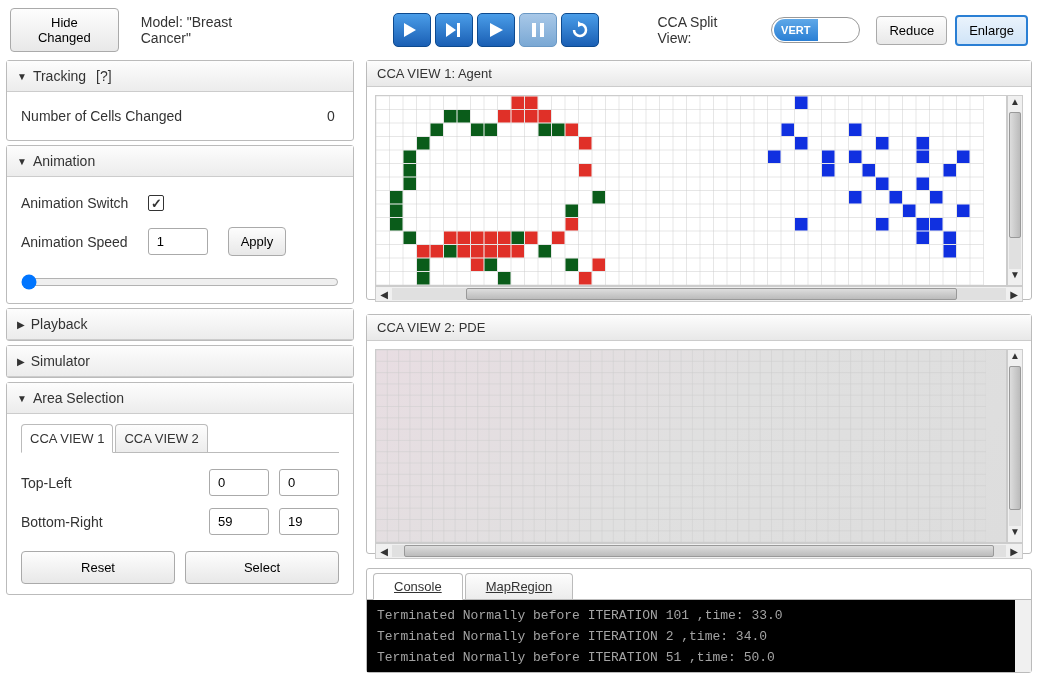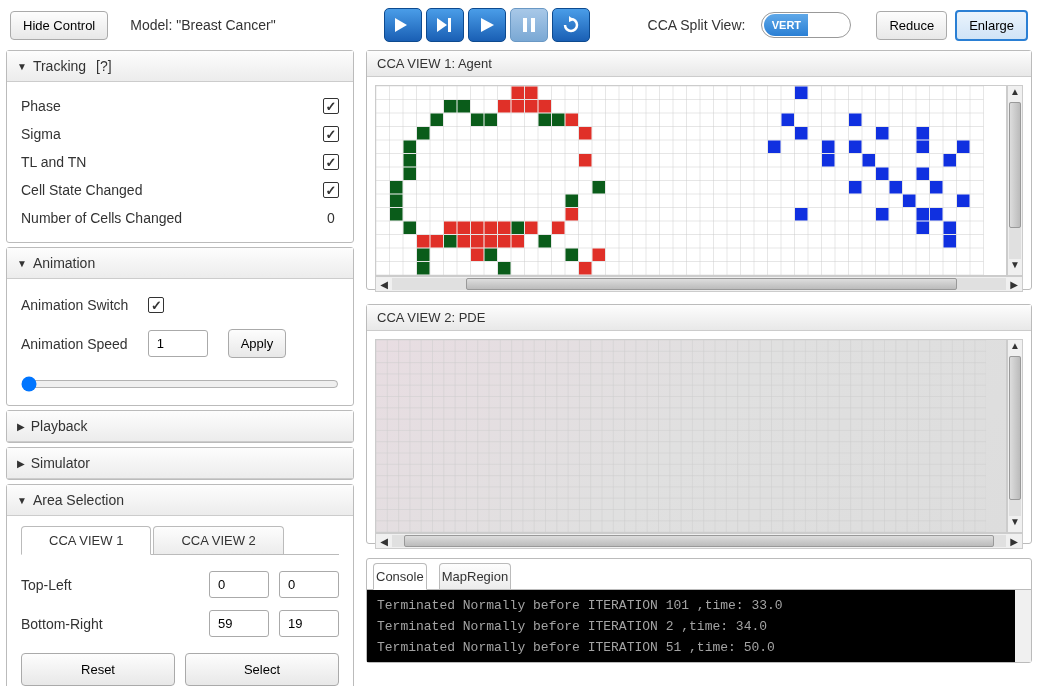--- a/index.html
+++ b/index.html
@@ -22,21 +22,21 @@
 .panel-header { background: linear-gradient(#fdfdfd, #ececec); border-bottom: 1px solid #ccc; padding: 7px 10px; cursor: pointer; display: flex; align-items: center; gap: 6px; font-size: 14px; }
 .panel-header .tri { font-size: 10px; }
 .panel-body { padding: 10px 14px; }
 .track-row { display: flex; justify-content: space-between; align-items: center; padding: 6px 0; font-size: 14px; }
 .chk { width: 16px; height: 16px; border: 1.5px solid #333; border-radius: 2px; display: inline-flex; align-items: center; justify-content: center; cursor: pointer; }
 .chk.checked::after { content: '✓'; font-size: 13px; font-weight: bold; }
 .anim-row { display: flex; align-items: center; gap: 20px; padding: 8px 0; font-size: 14px; }
 .input-text { border: 1px solid #aaa; border-radius: 3px; padding: 5px 8px; width: 60px; font-size: 13px; }
 .slider { width: 100%; margin-top: 10px; }
 .tabs { display: flex; border-bottom: 1px solid #bbb; margin-bottom: 10px; }
-.tab { padding: 6px 27px; border: 1px solid #bbb; border-bottom: none; background: linear-gradient(#fdfdfd, #ececec); cursor: pointer; border-radius: 4px 4px 0 0; margin-right: 2px; font-size: 13px; }
+.tab { padding: 6px 8px; border: 1px solid #bbb; border-bottom: none; background: linear-gradient(#fdfdfd, #ececec); cursor: pointer; border-radius: 4px 4px 0 0; margin-right: 2px; font-size: 13px; }
 .tab.active { background: #fff; border-bottom: 1px solid #fff; margin-bottom: -1px; }
 .sel-row { display: flex; align-items: center; gap: 10px; padding: 6px 0; font-size: 14px; }
 .sel-row .lbl { width: 120px; text-align: left; }
 .sel-drag { color: #b03030; }
 .xy-header { display: flex; }
 .xy-header .col { width: 70px; text-align: center; font-size: 14px; }
 .btn-row { display: flex; gap: 10px; padding-top: 10px; }
 .btn-row .btn { flex: 1; padding: 8px; }
 .content { flex: 1; padding: 0 6px; display: flex; flex-direction: column; gap: 14px; }
 .view-panel { border: 1px solid #bbb; border-radius: 3px; background: #fff; display: flex; flex-direction: column; }
@@ -48,32 +48,32 @@
 .scroll-h .arrow { width: 16px; text-align: center; font-size: 10px; cursor: pointer; }
 .scroll-h .track { flex: 1; height: 12px; background: #e0e0e0; position: relative; }
 .scroll-h .thumb { position: absolute; height: 100%; background: linear-gradient(#ddd, #bbb); border: 1px solid #999; border-radius: 2px; }
 .scroll-v { width: 16px; background: #f0f0f0; border: 1px solid #ccc; display: flex; flex-direction: column; align-items: center; }
 .scroll-v .arrow { height: 16px; font-size: 10px; cursor: pointer; }
 .scroll-v .track { flex: 1; width: 12px; background: #e0e0e0; position: relative; }
 .scroll-v .thumb { position: absolute; width: 100%; background: linear-gradient(90deg,#ddd,#bbb); border: 1px solid #999; border-radius: 2px; }
 .view-grid-wrap { display: flex; }
 .console-panel { border: 1px solid #bbb; border-radius: 3px; background: #fff; }
 .console-tabs { display: flex; padding: 4px 6px 0; border-bottom: 1px solid #bbb; }
-.console-tab { padding: 5px 2px; border: 1px solid #bbb; border-bottom: none; background: linear-gradient(#fdfdfd, #ececec); cursor: pointer; border-radius: 4px 4px 0 0; margin-right: 12px; font-size: 13px; }
+.console-tab { padding: 5px 20px; border: 1px solid #bbb; border-bottom: none; background: linear-gradient(#fdfdfd, #ececec); cursor: pointer; border-radius: 4px 4px 0 0; margin-right: 2px; font-size: 13px; text-decoration: underline; }
 .console-tab.active { background: #fff; border-bottom: 1px solid #fff; margin-bottom: -1px; }
 .console-body { background: #000; color: #a3a3a3; font-family: 'Courier New', monospace; font-size: 13px; padding: 6px 10px; height: 72px; overflow: hidden; position: relative; }
 .console-line { white-space: pre; line-height: 1.6; }
 .console-scroll { position: absolute; right: 0; top: 0; bottom: 0; width: 16px; background: #f0f0f0; }
 .pde-grid { background: linear-gradient(135deg, #e8dde2 0%, #e0e0e0 50%, #ddd 100%); }
 </style>
 </head>
 <body>
 
 <div class="toolbar">
-  <button class="btn">Hide Control</button>
+  <button class="btn">Hide Changed</button>
   <span class="model-label">Model: "Breast Cancer"</span>
   <div class="play-controls">
     <button class="play-btn">
         <svg width="20" height="18" viewBox="0 0 20 18">
           <polygon points="2,2 14,9 2,16"></polygon>
           <rect x="14" y="2" width="3" height="14" fill="none"></rect>
         </svg>
       </button>
     <button class="play-btn">
         <svg width="20" height="18" viewBox="0 0 20 18">
@@ -111,38 +111,20 @@
 <div class="main">
   <div class="sidebar">
 
     <div class="panel">
       <div class="panel-header">
         <span class="tri">▼</span>
         <span>Tracking</span>
         <span style="margin-left:4px;">[?]</span>
       </div>
       <div class="panel-body">
-        <div id="track-items">
-            <div class="track-row">
-              <span>Phase</span>
-              <span class="chk checked"></span>
-            </div>
-            <div class="track-row">
-              <span>Sigma</span>
-              <span class="chk checked"></span>
-            </div>
-            <div class="track-row">
-              <span>TL and TN</span>
-              <span class="chk checked"></span>
-            </div>
-            <div class="track-row">
-              <span>Cell State Changed</span>
-              <span class="chk checked"></span>
-            </div>
-          </div>
         <div class="track-row">
           <span>Number of Cells Changed</span>
           <span style="width:16px;text-align:center;">0</span>
         </div>
       </div>
     </div>
 
     <div class="panel">
       <div class="panel-header">
         <span class="tri">▼</span>

